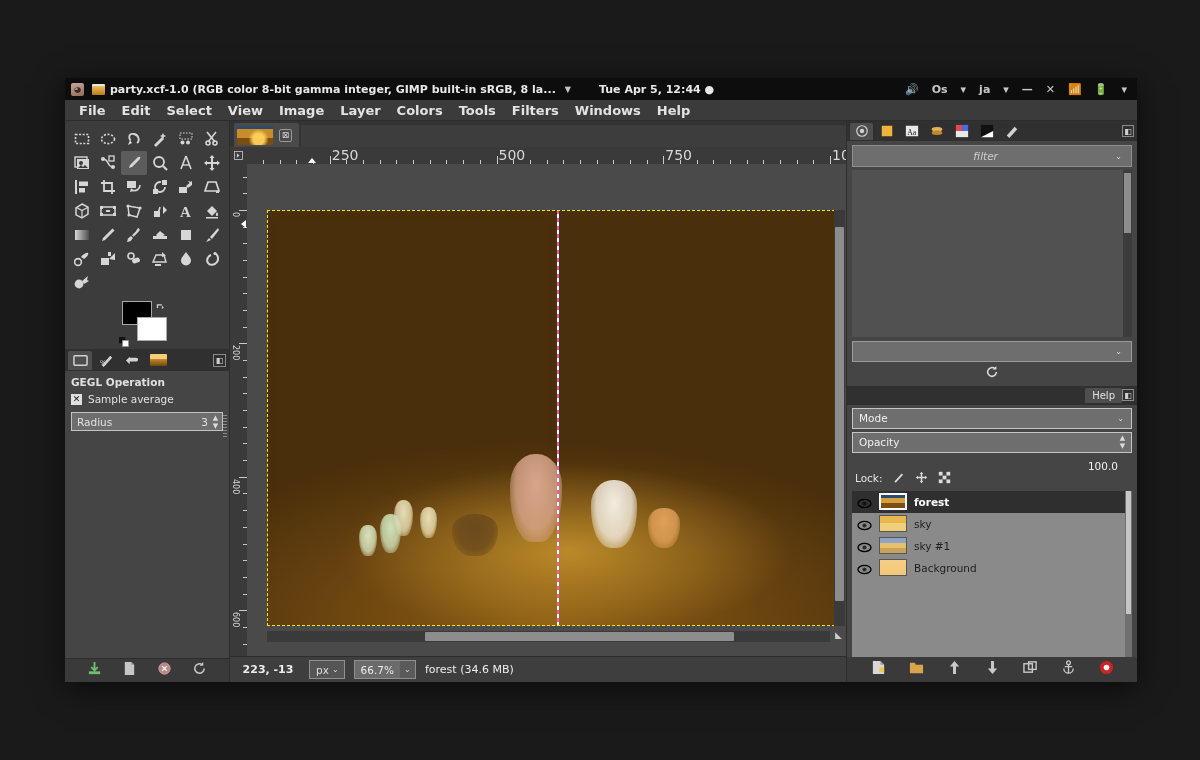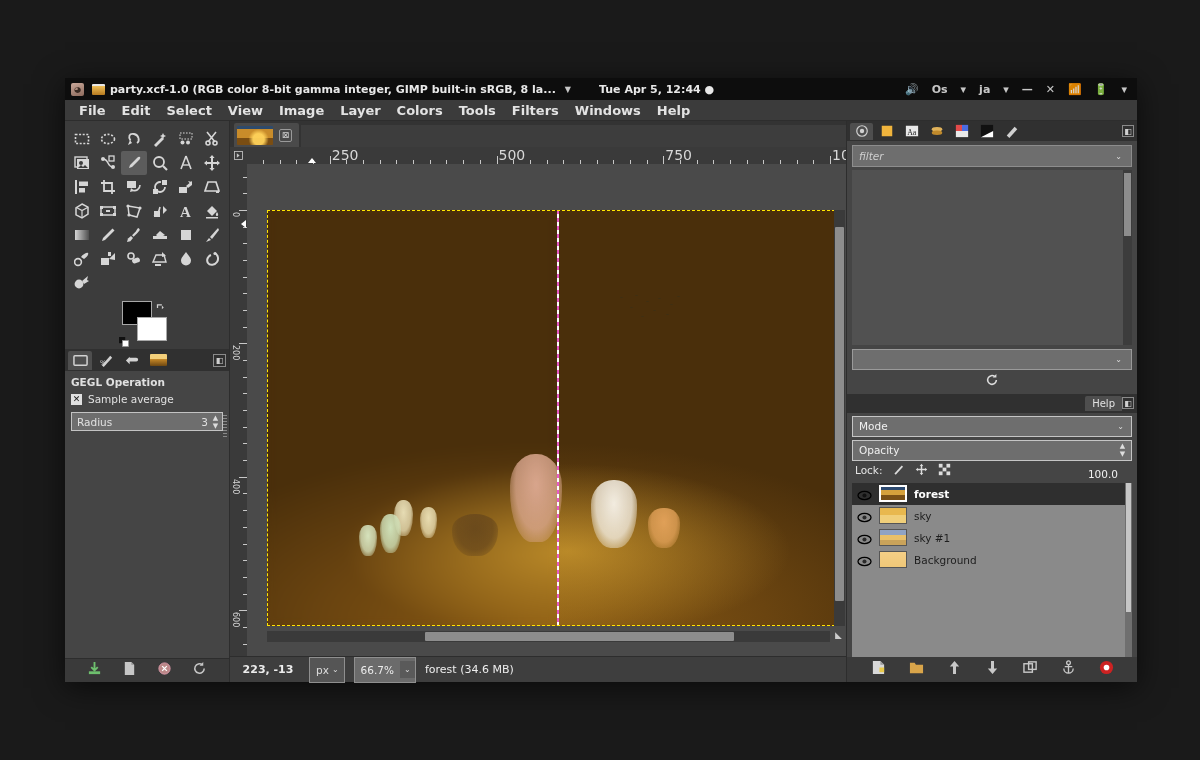--- a/index.html
+++ b/index.html
@@ -171,60 +171,60 @@
                    background: #8d8d8d; border-radius: 1px; }
   .vscroll { position: absolute; right: 1px; top: 46px; bottom: 30px; width: 11px; background: #3a3a3a; }
   .vscroll-thumb { position: absolute; left: 1px; right: 1px; top: 4%; height: 90%; background: #8d8d8d; border-radius: 1px; }
   .navbtn { position: absolute; right: 1px; bottom: 14px; width: 13px; height: 13px;
             display: flex; align-items: center; justify-content: center; }
   .navbtn svg { width: 9px; height: 9px; fill: #ccc; }
 
   .statusbar { height: 26px; background: #3e3e3e; display: flex; align-items: center;
                gap: 9px; padding: 0 6px; flex: none; border-top: 1px solid #2d2d2d; }
   .sb-pos { font-size: 11px; font-weight: bold; color: #ededed; min-width: 64px; text-align: center; }
-  .sb-unit, .sb-zoom { display: flex; align-items: center; border: 1px solid #8f8f8f; height: 26px; }
+  .sb-unit, .sb-zoom { display: flex; align-items: center; border: 1px solid #8f8f8f; height: 19px; }
   .sb-unit { background: #555; padding: 0 2px 0 6px; }
   .sb-zoom { background: #6b6b6b; }
   .sb-zoom .zv { padding: 0 6px; font-size: 10.5px; color: #ececec; }
   .sb-zoom .zb { width: 15px; height: 17px; background: #5a5a5a; display: flex; align-items: center; justify-content: center; }
   .sb-unit .uv { font-size: 10.5px; color: #ddd; }
   .chev { font-size: 8px; color: #ddd; margin: 0 3px; }
   .sb-name { font-size: 11px; color: #ededed; }
 
   
   .rightdock { width: 291px; flex: none; background: #454545; display: flex; flex-direction: column;
                border-left: 1px solid #2d2d2d; position: relative; }
   .rd-tabs { height: 20px; background: #303030; display: flex; align-items: center; padding: 0 3px; gap: 2px; flex: none; }
   .rd-tab { width: 23px; height: 17px; display: flex; align-items: center; justify-content: center; border-radius: 2px 2px 0 0; }
   .rd-tab.sel { background: #4e4e4e; }
   .rd-tab svg { width: 14px; height: 14px; fill: #d0d0d0; }
   .rd-menu { margin-left: auto; width: 12px; height: 12px; border: 1px solid #8a8a8a;
              font-size: 8px; color: #cfcfcf; display: flex; align-items: center; justify-content: center; }
   .filterbar { height: 22px; background: #6e6e6e; border: 1px solid #8d8d8d; margin: 4px 5px 0 5px;
-               display: flex; align-items: center; padding: 0 6px; flex: none; }
+               display: flex; align-items: center; padding: 0 6px; flex: none; text-align: center; }
   .filterbar .ph { font-size: 10.5px; color: #cfcfcf; font-style: italic; flex: 1; }
   .brushwell { flex: 1; background: #515151; margin: 3px 5px 0 5px; min-height: 0; position: relative; }
   .brush-scroll { position: absolute; right: 0; top: 0; bottom: 0; width: 9px; background: #3c3c3c; }
   .brush-scroll i { position: absolute; left: 1px; right: 1px; top: 2%; height: 36%; background: #8d8d8d; display: block; }
   .rd-select { height: 21px; background: #6e6e6e; border: 1px solid #9a9a9a; margin: 4px 5px 0 5px;
                display: flex; align-items: center; padding: 0 6px; flex: none; }
   .rd-refreshbar { height: 24px; display: flex; align-items: center; justify-content: center; flex: none; }
   .rd-refreshbar svg { width: 14px; height: 14px; fill: #dcdcdc; }
 
   .layers-tabs { height: 19px; background: #303030; display: flex; align-items: center; padding: 0 3px; flex: none; }
   .lt { font-size: 10px; color: #e2e2e2; padding: 2px 7px; border-radius: 2px 2px 0 0; }
   .lt.sel { background: #4e4e4e; }
   .lt-menu { margin-left: auto; width: 12px; height: 12px; border: 1px solid #8a8a8a;
              font-size: 8px; color: #cfcfcf; display: flex; align-items: center; justify-content: center; }
 
   .lrow { display: flex; align-items: center; height: 21px; background: #6e6e6e;
           border: 1px solid #c5c5c5; margin: 3px 5px 0 5px; padding: 0 4px 0 6px; }
   .lrow .lbl { font-size: 10.5px; color: #f0f0f0; flex: 1; }
   .lrow .val { font-size: 10.5px; color: #f0f0f0; margin-top: 48px; }
-  .lockrow { display: flex; align-items: center; gap: 10px; padding: 0 8px 3px 8px; flex: none; }
+  .lockrow { display: flex; align-items: center; gap: 10px; padding: 16px 8px 3px 8px; flex: none; }
   .lockrow .lk { font-size: 10.5px; color: #e4e4e4; }
   .lockrow svg { width: 13px; height: 13px; fill: #dcdcdc; }
 
   .layerlist { flex: 1; min-height: 0; background: #8a8a8a; margin: 0 5px; overflow: hidden; position: relative; }
   .layer { display: flex; align-items: center; height: 22px; gap: 7px; padding-left: 5px; }
   .layer.sel { background: #2f2f2f; }
   .layer .eye { width: 15px; height: 13px; flex: none; }
   .layer .eye svg { width: 15px; height: 13px; fill: #2b2b2b; }
   .layer.sel .eye svg { fill: #111; }
   .layer .lthumb { width: 28px; height: 17px; flex: none; border: 1px solid #555; }

